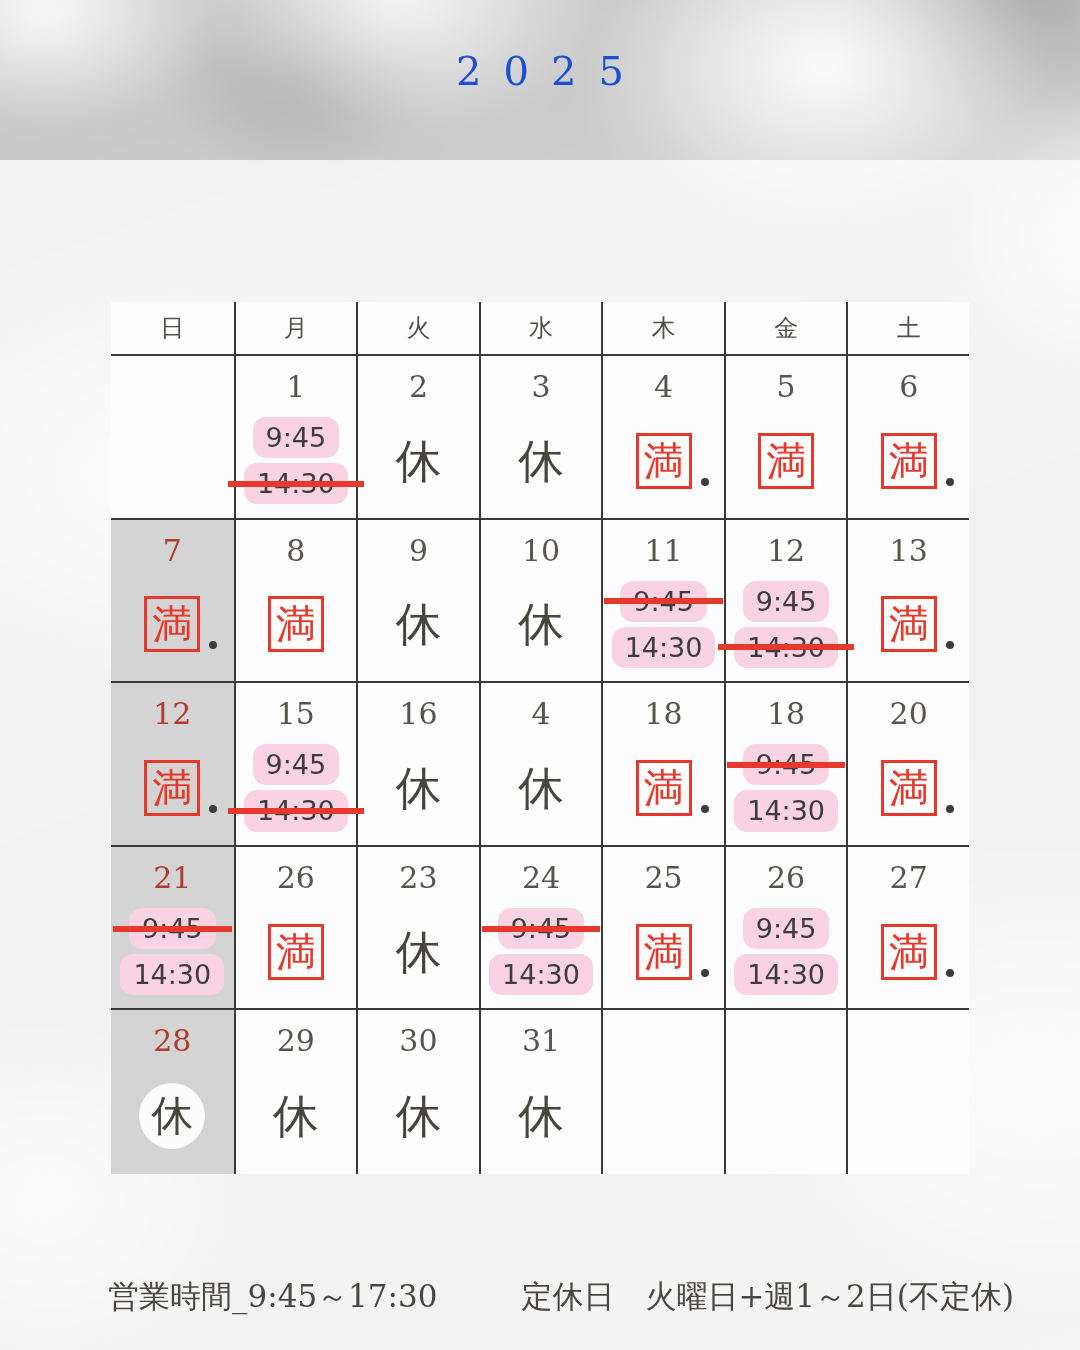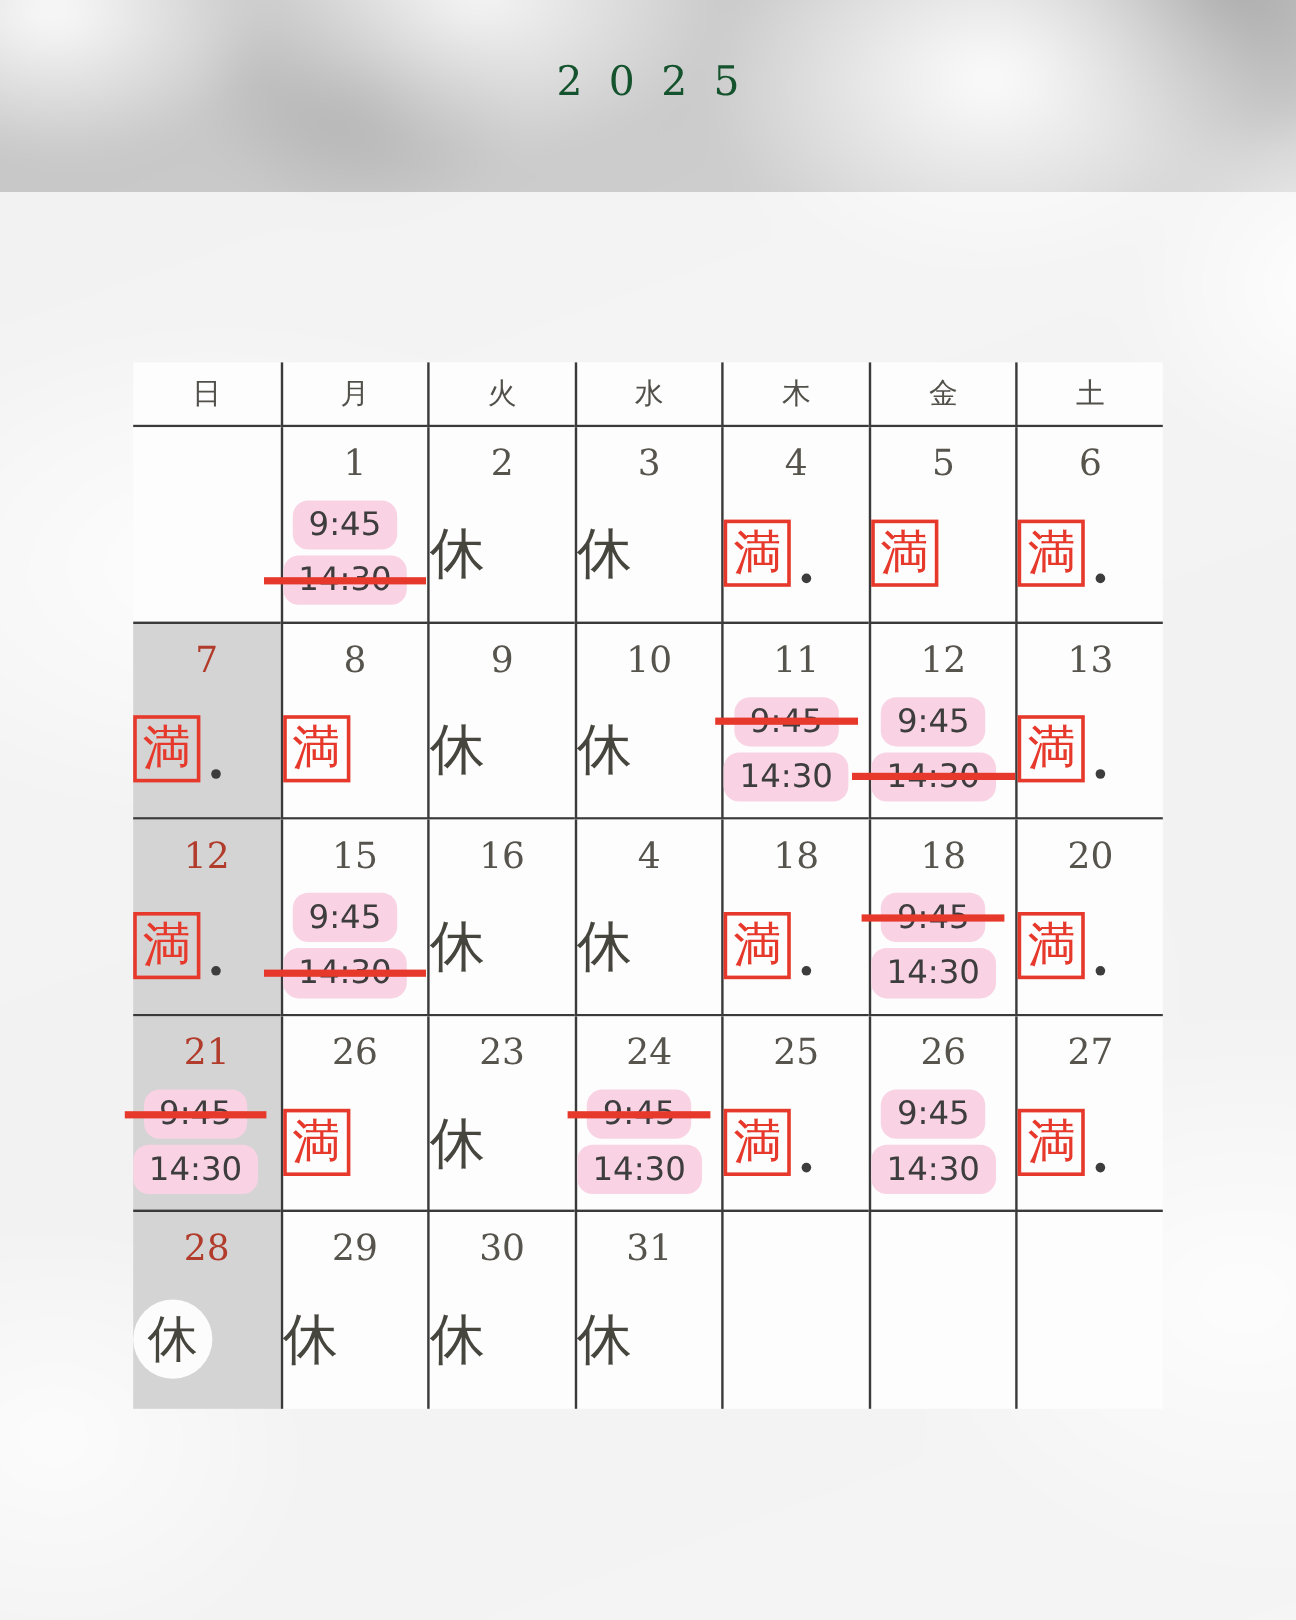--- a/index.html
+++ b/index.html
@@ -29,22 +29,22 @@
   }
 
   
   .band {
     position:absolute; left:0; right:0; top:160px; bottom:0;
     background: rgba(255,255,255,0.76);
   }
 
   .year {
     position:absolute; top:48px; left:0; width:100%;
-    text-align:center; font-size:34px; letter-spacing:22px;
-    color:#14532d; text-indent:22px;
+    text-align:center; font-size:40px; letter-spacing:22px;
+    color:#1d4ed8; text-indent:22px;
   }
 
   .title {
     position:absolute; top:186px; left:0; width:100%;
     text-align:center; font-size:54px; letter-spacing:10px;
     color:#44423c; text-indent:10px;
   }
 
   
   .calendar {
@@ -66,21 +66,21 @@
   .bb { border-bottom:2px solid #3a3a3a; }
   .cell.gray { background:#d4d4d4; }
 
   .date {
     height:44px; padding-top:16px; font-size:30px;
     color:#56544d; line-height:1;
   }
   .date.red { color:#b23c2c; }
 
   .content {
-    flex:1; width:100%; display:flex; align-items:center; justify-content:flex-start;
+    flex:1; width:100%; display:flex; align-items:center; justify-content:center;
     padding-bottom:12px; position:relative;
   }
 
   
   .times { display:flex; flex-direction:column; gap:5px; align-items:center; }
   .pill {
     position:relative;
     background:#f9d2e4; border-radius:13px;
     padding:5px 13px;
     font-family:"DejaVu Sans","Liberation Sans",sans-serif;
@@ -392,13 +392,17 @@
       <div class="cell bl">
         <div class="date"></div>
         <div class="content"></div>
       </div>
       <div class="cell bl">
         <div class="date"></div>
         <div class="content"></div>
       </div>
     </div>
 
+  <div class="footer">
+    <span class="footer-left">営業時間_9:45～17:30</span>
+    <span class="footer-right">定休日　火曜日+週1～2日(不定休)</span>
+  </div>
 </div>
 
 </body></html>

